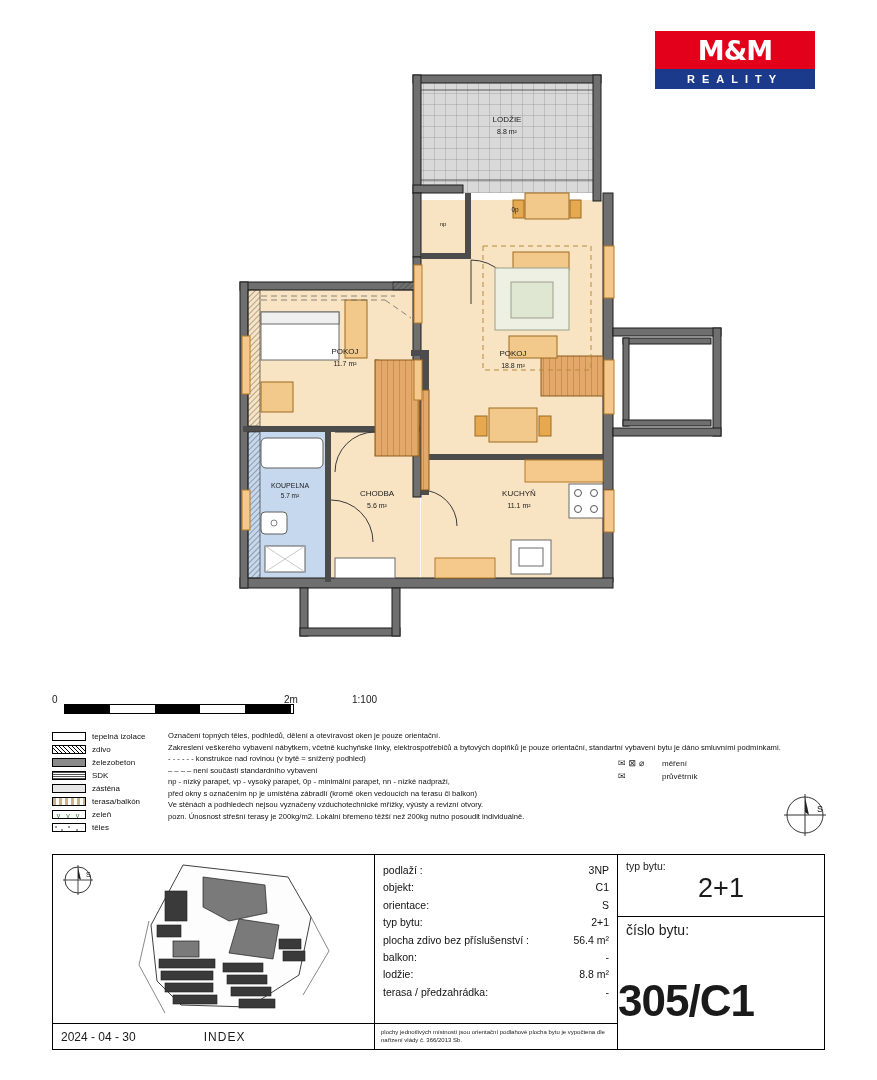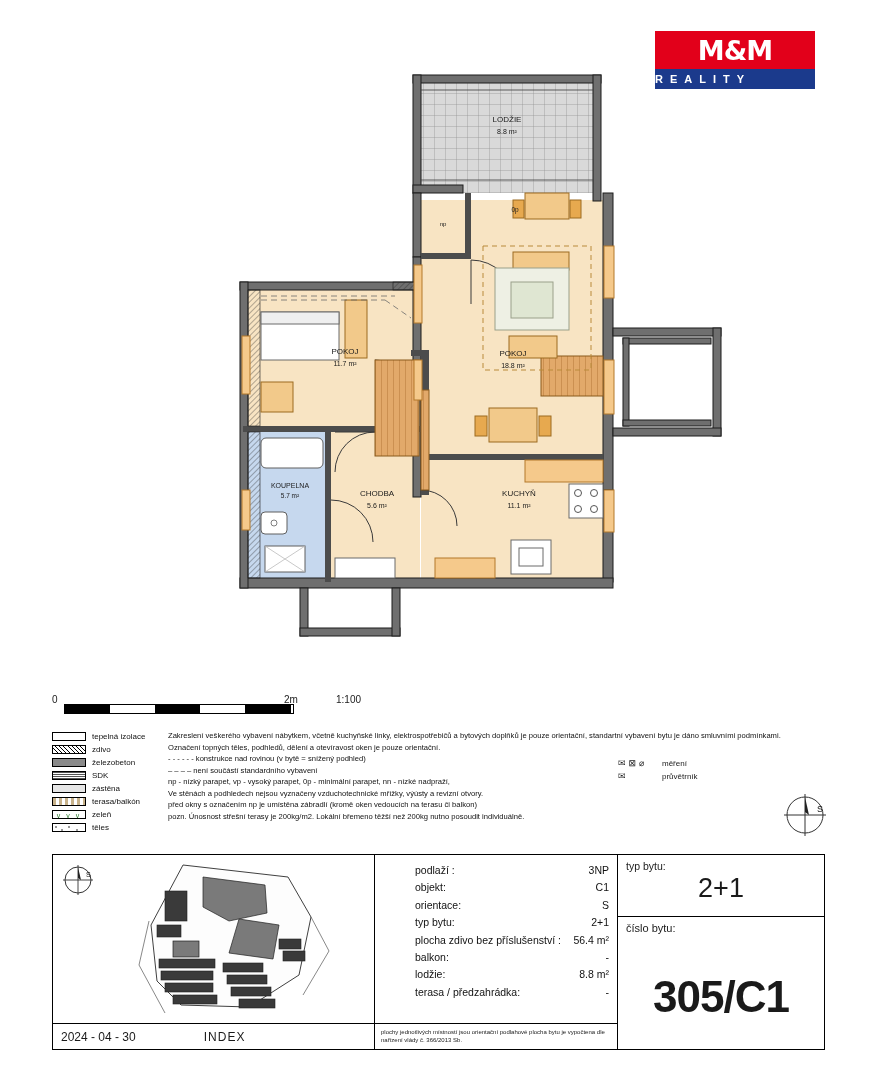--- a/index.html
+++ b/index.html
@@ -20,38 +20,38 @@
   .logo-top{
     width:160px;height:38px;background:#e2001a;
     display:flex;align-items:center;justify-content:center;
   }
   .logo-top span{
     color:#ffffff;font-weight:bold;font-size:27px;letter-spacing:-1px;
     font-family:"DejaVu Sans", sans-serif;
   }
   .logo-bot{
     width:160px;height:20px;background:#1b3a8c;
-    display:flex;align-items:center;justify-content:flex-start;
+    display:flex;align-items:center;justify-content:center;
   }
   .logo-bot span{
     color:#ffffff;font-size:11px;letter-spacing:7px;font-weight:bold;
   }
 
   
   .plan{position:absolute;left:225px;top:60px;width:520px;height:580px;}
   .plan svg{display:block;}
 
   
   .scalebar{position:absolute;left:52px;top:698px;width:300px;height:26px;}
   .scalebar .bar{position:absolute;left:12px;top:6px;width:228px;height:8px;border:1px solid #000;}
   .scalebar .seg{position:absolute;top:0;height:8px;background:#000;}
   .scalebar .lbl{position:absolute;font-size:10px;}
   .lbl-0{left:0px;top:-4px;}
   .lbl-5{left:232px;top:-4px;}
-  .lbl-scale{left:284px;top:-4px;font-size:11px;}
+  .lbl-scale{left:300px;top:-4px;font-size:11px;}
 
   
   .legend{position:absolute;left:52px;top:730px;width:120px;font-size:8px;}
   .legend-row{display:flex;align-items:center;height:13px;}
   .legend-sw{width:34px;height:9px;border:1px solid #000;margin-right:6px;box-sizing:border-box;}
   .legend-txt{font-size:8px;color:#111;}
 
   .sw-izolace{background:#ffffff;}
   .sw-zdivo{background:
     repeating-linear-gradient(45deg,#000 0 0.6px,#ffffff 0.6px 3px);}
@@ -85,33 +85,33 @@
   .compass-top{position:absolute;left:782px;top:792px;width:46px;height:46px;}
 
   
   .table{position:absolute;left:52px;top:854px;width:773px;height:196px;border:1.6px solid #000;box-sizing:border-box;}
   .tbl-site{position:absolute;left:0;top:0;width:322px;height:168px;border-right:1.2px solid #000;box-sizing:border-box;overflow:hidden;}
   .tbl-date{position:absolute;left:0;top:168px;width:322px;height:26px;border-right:1.2px solid #000;border-top:1.2px solid #000;box-sizing:border-box;display:flex;align-items:center;}
   .tbl-date .d{margin-left:8px;font-size:12px;}
   .tbl-date .i{margin-left:68px;font-size:12px;letter-spacing:1px;text-align:center;}
 
   .tbl-params{position:absolute;left:322px;top:0;width:243px;height:168px;border-right:1.2px solid #000;box-sizing:border-box;padding:7px 8px 0 8px;}
-  .prow{display:flex;justify-content:space-between;font-size:10.5px;line-height:17.4px;margin-left:32px;}
+  .prow{display:flex;justify-content:space-between;font-size:10.5px;line-height:17.4px;}
   .prow .k{color:#111;}
   .prow .v{color:#111;}
 
   .tbl-note{position:absolute;left:322px;top:168px;width:243px;height:26px;border-right:1.2px solid #000;border-top:1.2px solid #000;box-sizing:border-box;padding:4px 6px;font-size:6px;line-height:8px;color:#222;}
 
   .tbl-right{position:absolute;left:565px;top:0;width:206px;height:194px;box-sizing:border-box;}
   .tr-type{position:absolute;left:0;top:0;width:206px;height:62px;border-bottom:1.2px solid #000;box-sizing:border-box;}
   .tr-type .lbl{margin:5px 0 0 8px;font-size:10.5px;}
   .tr-type .val{text-align:center;font-size:27px;margin-top:1px;}
   .tr-num{position:absolute;left:0;top:62px;width:206px;height:132px;box-sizing:border-box;}
-  .tr-num .lbl{margin:5px 0 0 8px;font-size:11px;}
-  .tr-num .val{text-align:center;font-size:44px;font-weight:bold;margin-top:38px;letter-spacing:-1px;}
+  .tr-num .lbl{margin:5px 0 0 8px;font-size:14px;}
+  .tr-num .val{font-size:44px;font-weight:bold;margin-top:38px;letter-spacing:-1px;}
 
   .site-compass{position:absolute;left:8px;top:8px;width:34px;height:34px;}
 </style>
 </head>
 <body>
 
 <div class="sheet">
 
   <div class="logo">
     <div class="logo-top">
@@ -346,27 +346,27 @@
       <span class="legend-sw sw-zelen">v v v</span>
       <span class="legend-txt">zeleň</span>
     </div>
     <div class="legend-row">
       <span class="legend-sw sw-sterk"></span>
       <span class="legend-txt">těles</span>
     </div>
   </div>
 
   <div class="notes">
+    <div>Označení topných těles, podhledů, dělení a otevíravost oken je pouze orientační.</div>
     <div>Zakreslení veškerého vybavení nábytkem, včetně kuchyňské linky, elektrospotřebičů a bytových doplňků je pouze orientační, standartní vybavení bytu je dáno smluvními podmínkami.</div>
-    <div>Označení topných těles, podhledů, dělení a otevíravost oken je pouze orientační.</div>
     <div>-  -  -  -  -  -   konstrukce nad rovinou (v bytě = snížený podhled)</div>
     <div>–  –  –  –   není součástí standardního vybavení</div>
     <div>np - nízký parapet, vp - vysoký parapet, 0p - minimální parapet, nn - nízké nadpraží,</div>
+    <div>před okny s označením np je umístěna zábradlí (kromě oken vedoucích na terasu či balkon)</div>
     <div>Ve stěnách a podhledech nejsou vyznačeny vzduchotechnické mřížky, výústy a revizní otvory.</div>
-    <div>před okny s označením np je umístěna zábradlí (kromě oken vedoucích na terasu či balkon)</div>
     <div>pozn. Únosnost střešní terasy je 200kg/m2. Lokální břemeno těžší než 200kg nutno posoudit individuálně.</div>
   </div>
 
   <div class="symlegend">
     <div class="row">
       <span class="glyphs">
         <span class="g">✉</span>
           <span class="g">⊠</span>
           <span class="g">⌀</span>
       </span>

